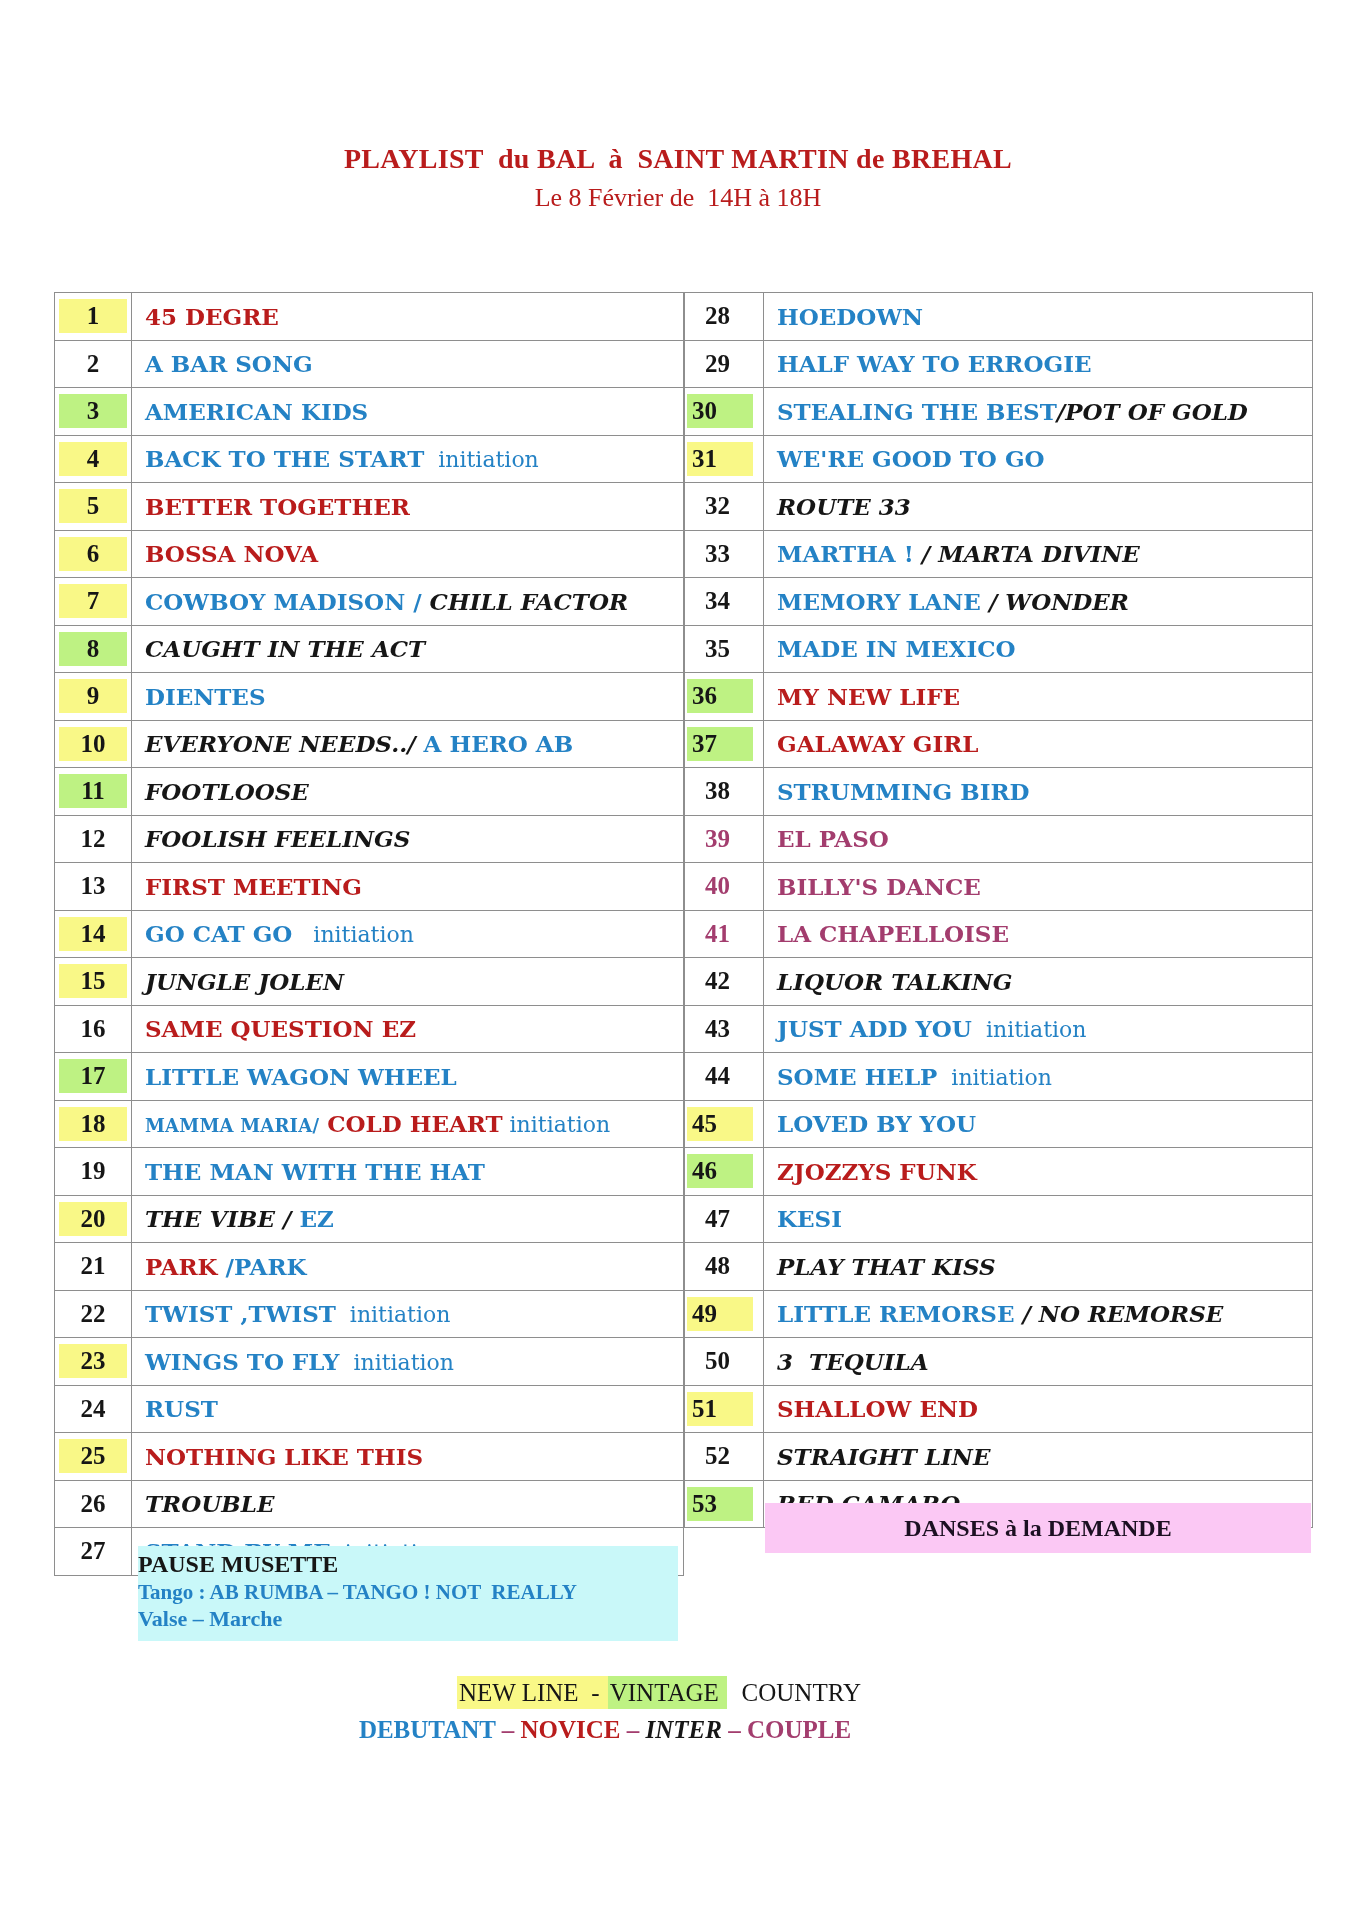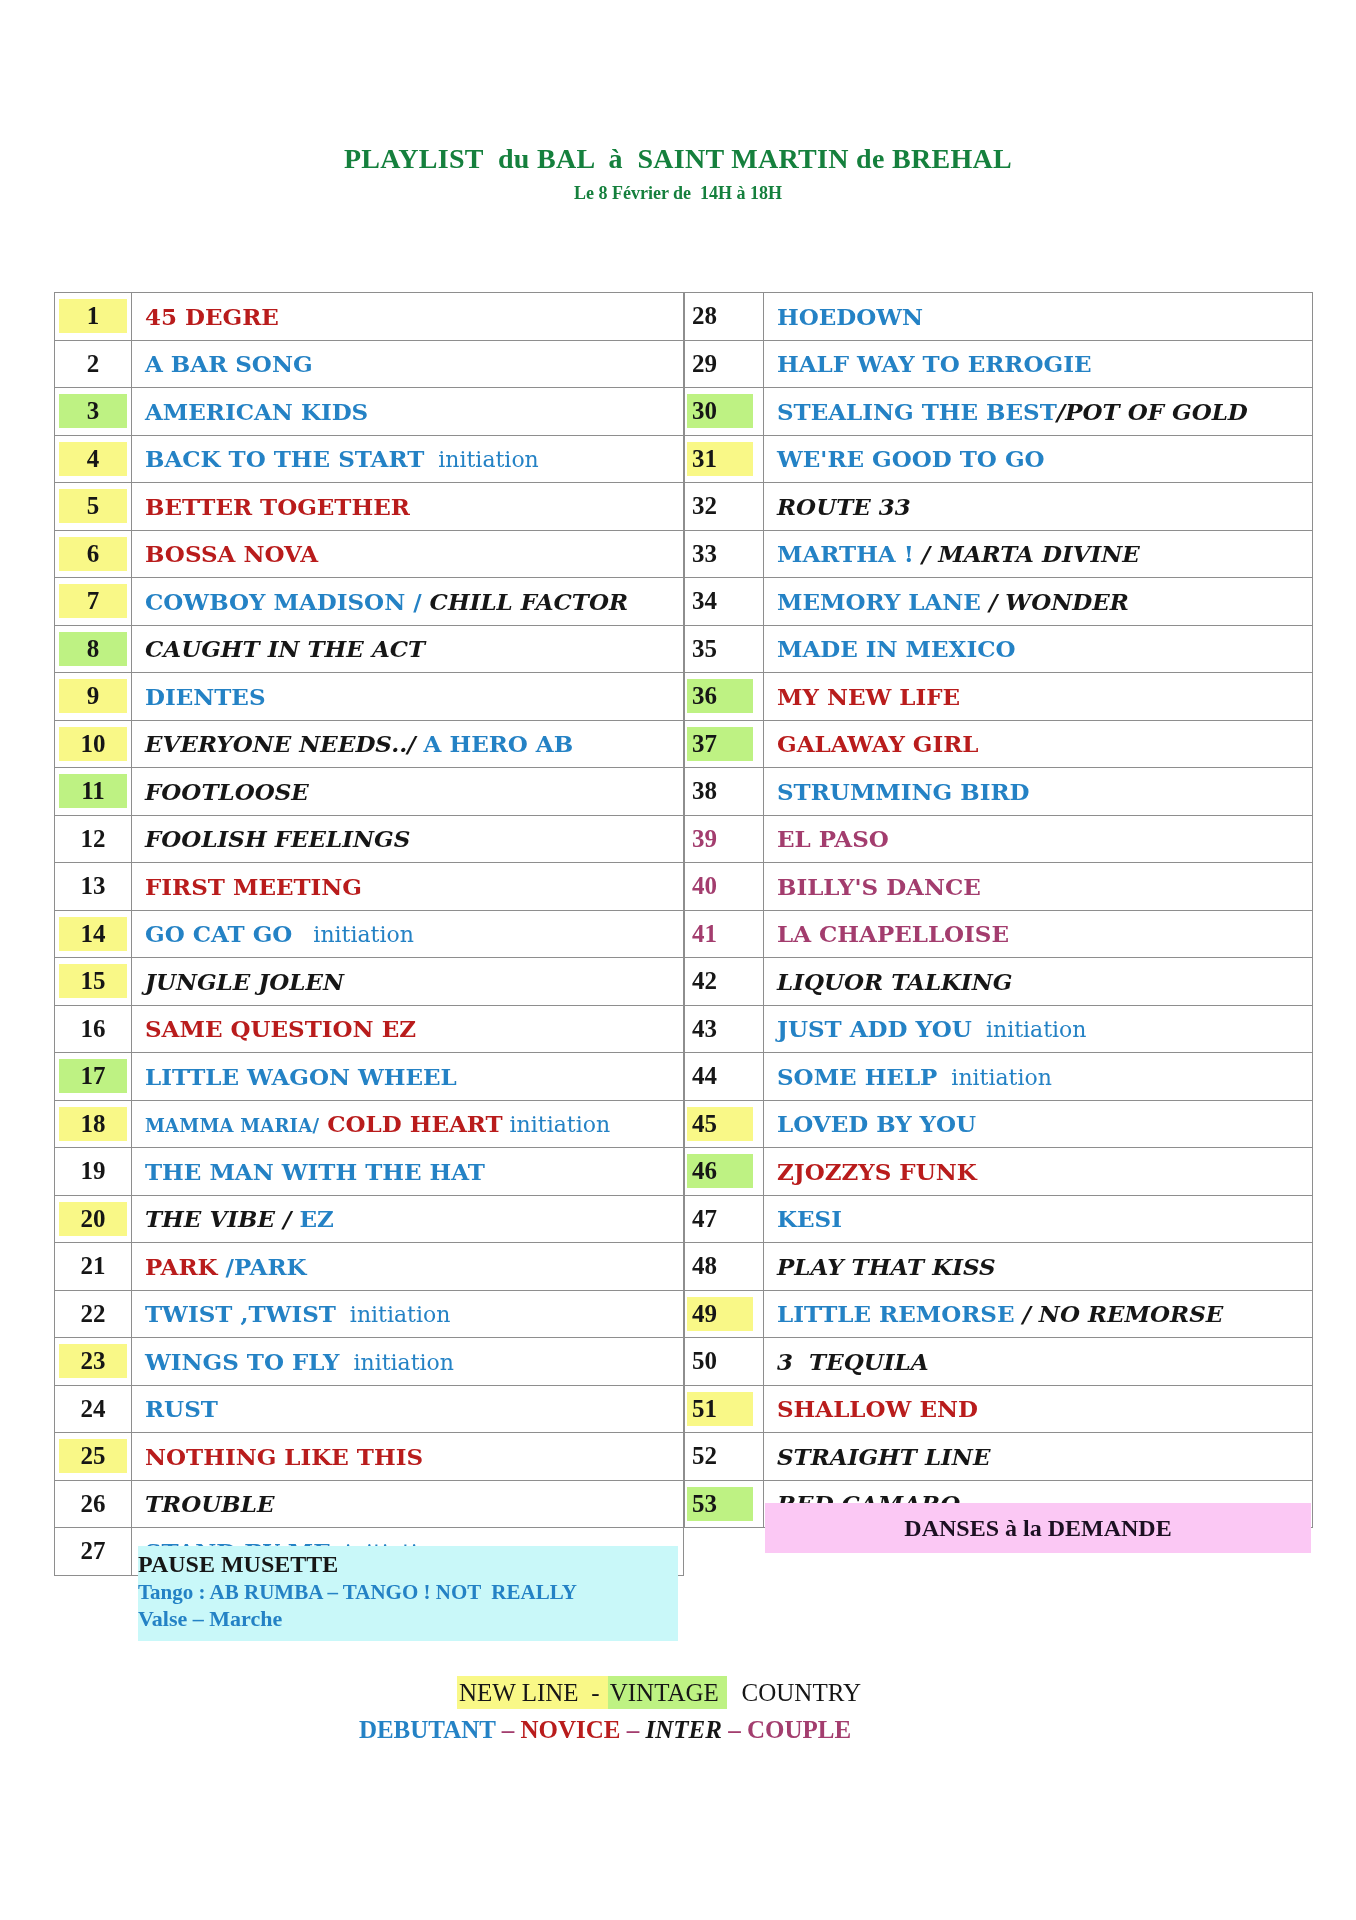--- a/index.html
+++ b/index.html
@@ -1,37 +1,37 @@
 <!DOCTYPE html>
 <html><head>
 <meta charset="utf-8">
 <style>
   html,body{margin:0;padding:0;background:#ffffff;}
   .page{position:relative;width:1356px;height:1920px;background:#ffffff;overflow:hidden;
         font-family:"Liberation Serif", serif;}
 
   
-  .header{position:absolute;top:143px;left:0;width:100%;text-align:center;color:#15803d;}
+  .header{position:absolute;top:143px;left:0;width:100%;text-align:center;color:#b91c1c;}
   .title{font-size:28px;font-weight:bold;letter-spacing:.3px;white-space:pre;}
-  .subtitle{font-size:18px;font-weight:bold;margin-top:8px;white-space:pre;}
+  .subtitle{font-size:26px;font-weight:normal;margin-top:8px;white-space:pre;}
   .venue{font-size:20px;font-weight:bold;margin-top:7px;letter-spacing:.5px;}
 
   
   table.ptable{position:absolute;border-collapse:collapse;table-layout:fixed;}
   table.left{left:54px;top:292px;width:630px;}
   table.right{left:684px;top:292px;width:629px;}
   .ptable td{border:1px solid #8e8e8e;height:46.5px;padding:0;vertical-align:middle;overflow:hidden;}
   td.numcell{text-align:center;font-weight:bold;font-size:25px;color:#161616;}
   table.left td.numcell{width:76px;}
   table.right td.numcell{width:78px;text-align:left;}
   td.songcell{padding-left:13px;font-family:"DejaVu Serif","Liberation Serif",serif;
               font-weight:bold;font-size:23px;white-space:pre;}
   .hl{display:inline-flex;align-items:center;justify-content:center;height:34px;width:68px;}
   table.right .hl{width:66px;margin-left:2px;justify-content:flex-start;padding-left:5px;box-sizing:border-box;}
-  table.right .nohl{display:inline-block;padding-left:7px;}
+  table.right .nohl{display:inline-block;padding-left:20px;}
   .hl-yellow{background:#f9f887;}
   .hl-green{background:#bef283;}
   .c-blue{color:#2482c5;}
   .c-green{color:#b91c1c;}
   .c-black{color:#161616;font-style:italic;}
   .c-purple{color:#a33d6e;}
   .s-init{font-weight:normal;font-size:22px;}
   .s-small{font-size:18px;letter-spacing:.2px;}
   .num-purple{color:#a33d6e;}
 

